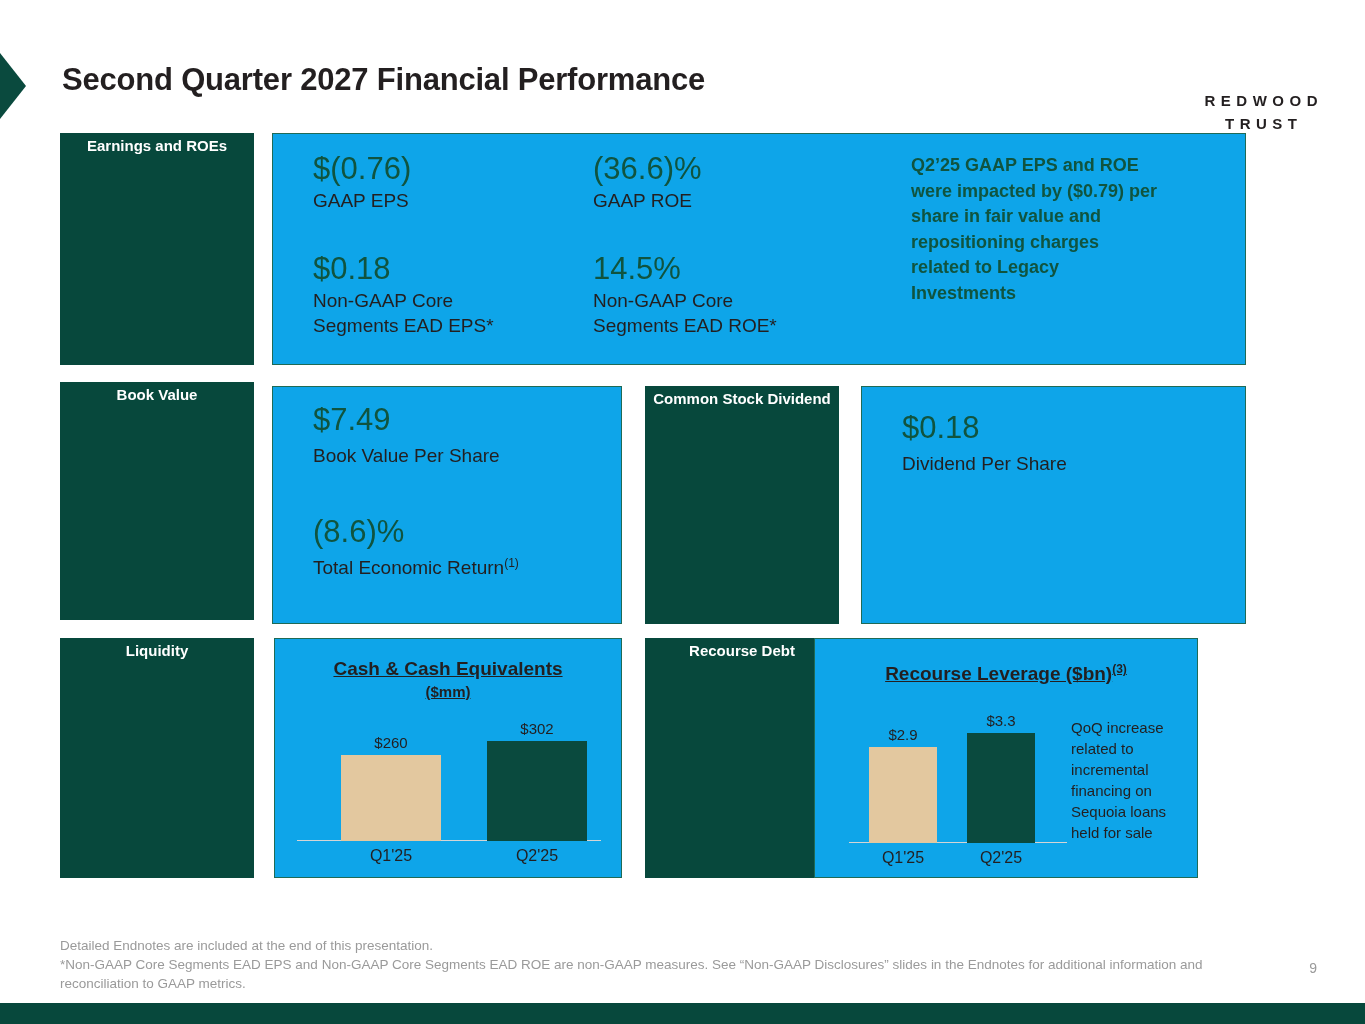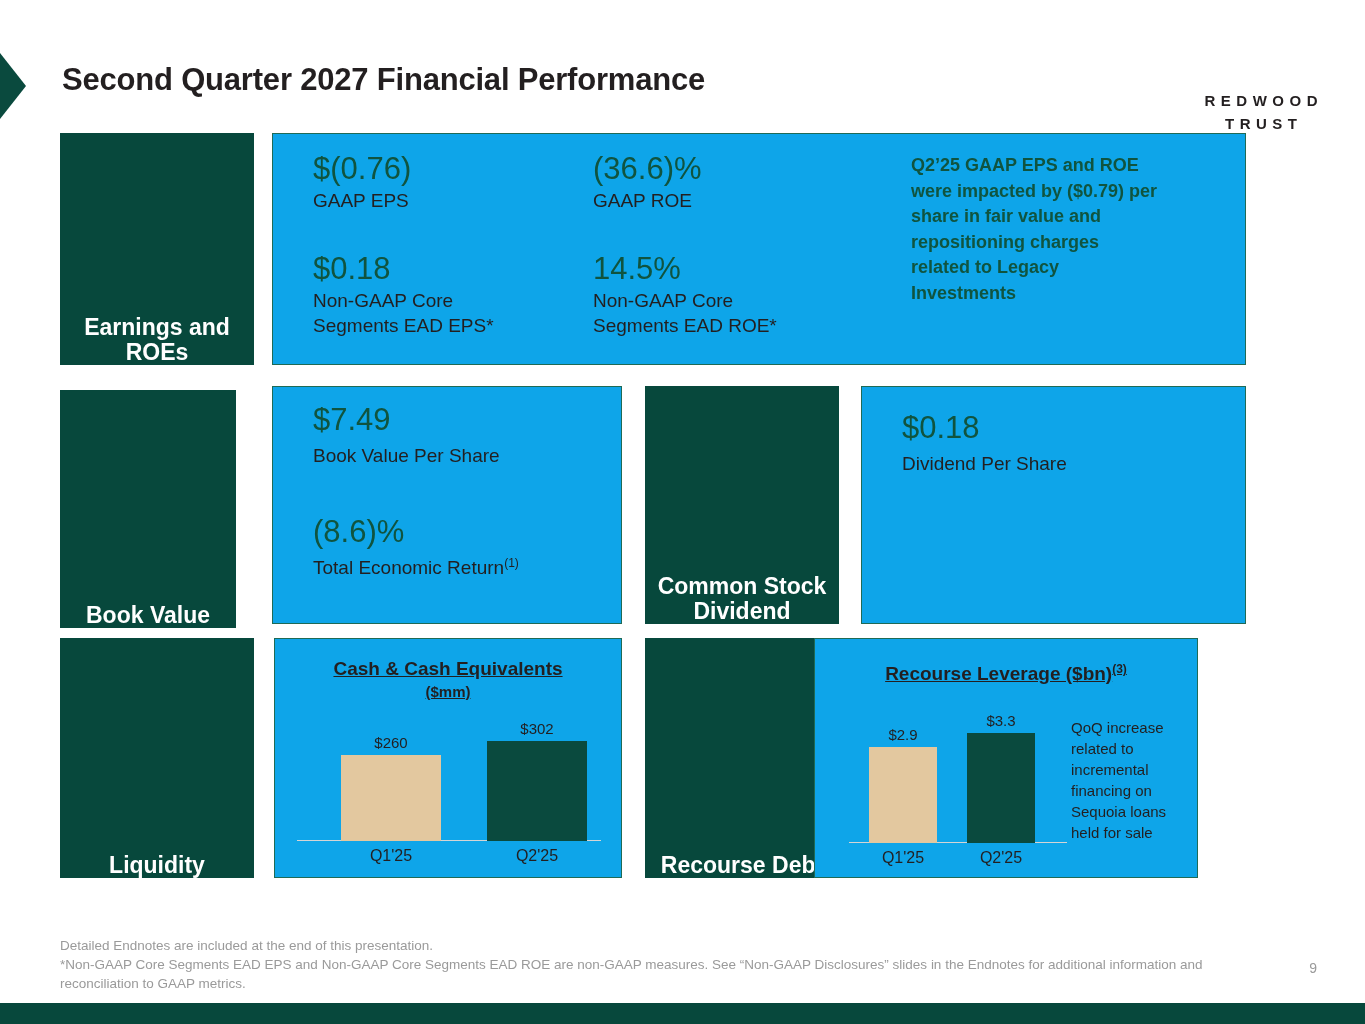--- a/index.html
+++ b/index.html
@@ -59,24 +59,24 @@
     font-weight: bold;
     letter-spacing: 5.5px;
     line-height: 23px;
   }
 
   
   .label-box {
     position: absolute;
     background: #07483C;
     color: #ffffff;
-    font-size: 23px;
+    font-size: 15px;
     font-weight: bold;
     display: flex;
-    align-items: flex-end;
+    align-items: flex-start;
     justify-content: center;
     text-align: center;
     line-height: 25px;
   }
   .content-box {
     position: absolute;
     background: #0ea5e9;
     border: 1.5px solid #1F6A56;
     box-sizing: border-box;
   }
@@ -222,21 +222,21 @@
   </div>
 
   <div class="metric" style="left:320px; top:116px; width:240px;">
     <div class="metric-value">14.5%</div>
     <div class="metric-label" style="white-space:normal; width:220px;">Non-GAAP Core Segments EAD ROE*</div>
   </div>
 
   <div class="callout" style="left:638px; top:19px;">Q2’25 GAAP EPS and ROE were impacted by ($0.79) per share in fair value and repositioning charges related to Legacy Investments</div>
 </div>
 
-<div class="label-box" style="left:60px; top:390px; width:176px; height:238px;">
+<div class="label-box" style="left:60px; top:382px; width:194px; height:238px;">
   <span>Book Value</span>
 </div>
 
 <div class="content-box" style="left:272px; top:386px; width:350px; height:238px;">
   <div class="metric" style="left:40px; top:14px;">
     <div class="metric-value">$7.49</div>
     <div class="metric-label">
       <span>Book Value Per Share</span><span class="sup"></span>
     </div>
   </div>

